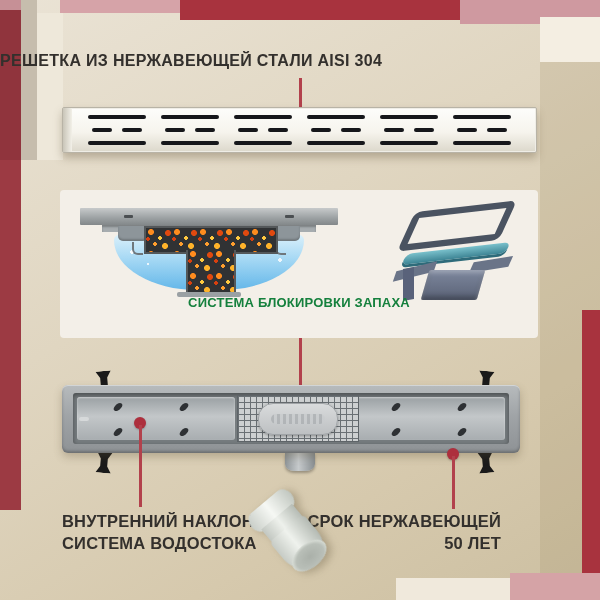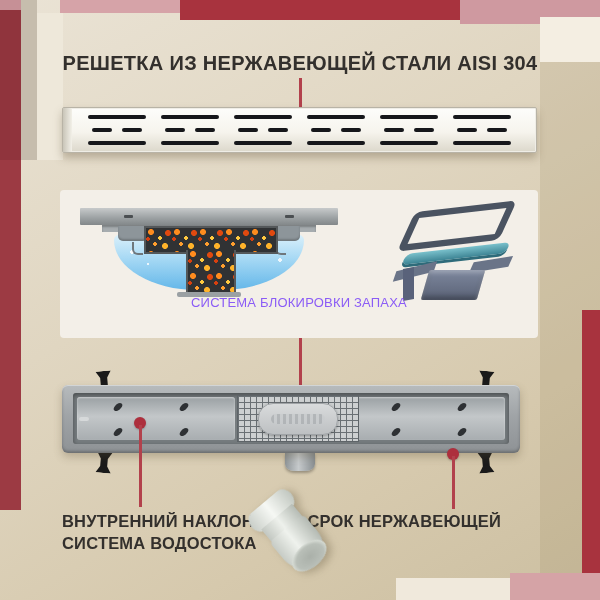--- a/index.html
+++ b/index.html
@@ -18,22 +18,22 @@
   .deco-top-cream{left:540px;top:17px;width:60px;height:45px;background:#f4eee2;}
   .deco-left-taupe{left:21px;top:0;width:16px;height:160px;background:#c6bdad;}
   .deco-left-cream{left:37px;top:13px;width:26px;height:147px;background:#eee8da;}
   .deco-left-maroon{left:0;top:10px;width:21px;height:500px;background:#9c3a43;}
   .deco-left-maroon-top{left:0;top:0;width:21px;height:10px;background:#c69096;}
   .deco-left-maroon-dark{left:0;top:10px;width:21px;height:150px;background:rgba(80,20,25,.15);}
   .deco-right-red{left:582px;top:310px;width:18px;height:272px;background:#a8333e;}
   .deco-bottom-cream{left:396px;top:578px;width:114px;height:22px;background:#f0e9dc;}
   .deco-bottom-pink{left:510px;top:573px;width:90px;height:27px;background:#d5a3a6;}
   
-  .title{left:0;right:0;top:52px;text-align:center;font-size:20px;font-weight:bold;letter-spacing:.3px;}
-  .caption{left:0;right:0;top:104px;text-align:center;font-size:13px;font-weight:normal;line-height:17px;letter-spacing:.2px;color:#8b5cf6;}
+  .title{left:0;right:0;top:52px;text-align:left;font-size:16px;font-weight:bold;letter-spacing:.3px;}
+  .caption{left:0;right:0;top:104px;text-align:center;font-size:13px;font-weight:bold;line-height:17px;letter-spacing:.2px;color:#15803d;}
   .label{font-size:16.5px;font-weight:bold;line-height:21.5px;letter-spacing:.2px;}
   .label-left{left:62px;top:511px;text-align:left;}
   .label-right{right:99px;top:511px;text-align:right;}
   
   .cline{position:absolute;width:3px;background:#b2414c;}
   .cdot{position:absolute;width:12px;height:12px;border-radius:50%;background:#ad2f3d;box-shadow:0 1px 2px rgba(0,0,0,.25);}
   
   .grate{left:62px;top:107px;width:473px;height:44px;border:1px solid #b8b3a6;border-radius:2px;
     background:linear-gradient(180deg,#fdfdfb 0%,#f6f4ed 55%,#dcd8cb 100%);
     box-shadow:0 5px 9px rgba(96,84,56,.35), inset 0 0 0 1px #efede6;
@@ -258,20 +258,21 @@
 
   <div class="cdot" style="left:447px;top:448px;"></div>
   <div class="cline" style="left:452px;top:456px;height:53px;"></div>
 
   <div class="abs label label-left">
     <div>ВНУТРЕННИЙ НАКЛОННЫЙ</div>
     <div>СИСТЕМА ВОДОСТОКА</div>
   </div>
   <div class="abs label label-right">
     <div>СРОК НЕРЖАВЕЮЩЕЙ</div>
+    <div>50 ЛЕТ</div>
   </div>
 
   <div class="abs adapter">
     <div class="ad-flange"></div>
     <div class="ad-neck"></div>
     <div class="ad-tube"></div>
     <div class="ad-mouth"></div>
   </div>
 
 </div>

